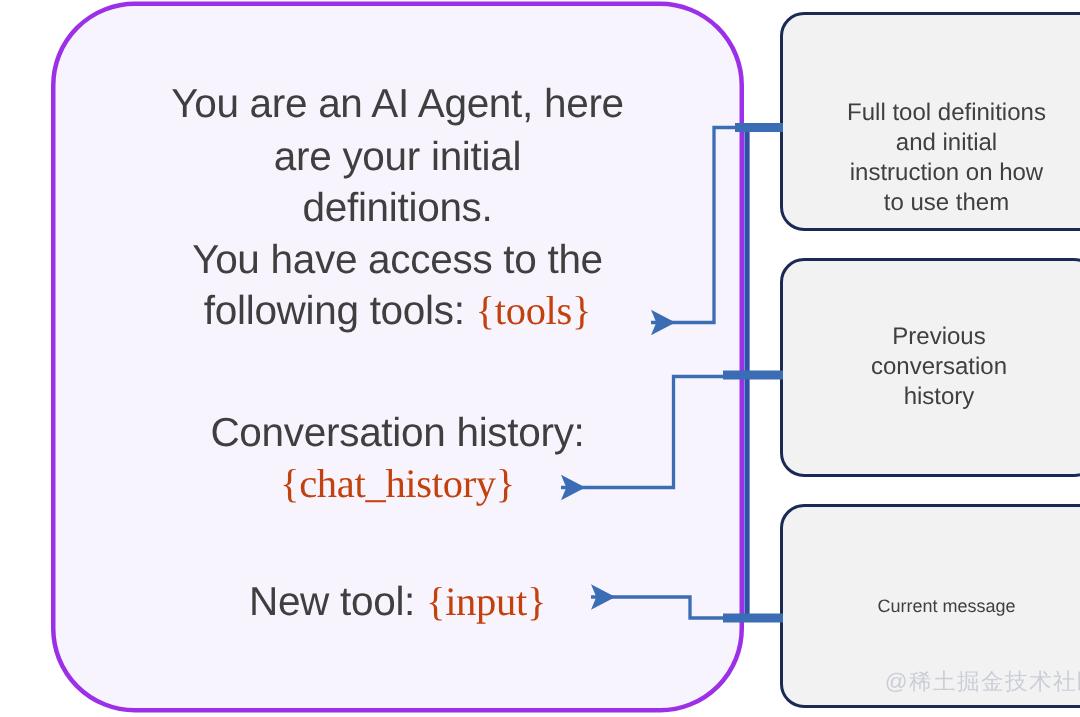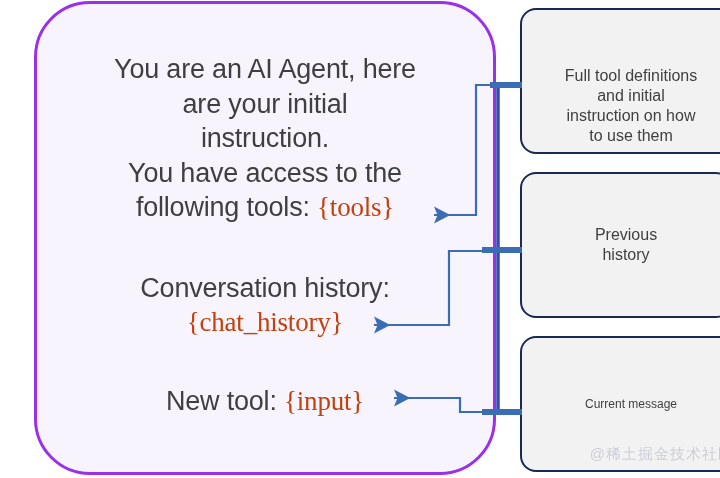--- a/index.html
+++ b/index.html
@@ -99,21 +99,21 @@
 <body>
 
 <div id="canvas">
 
   <div id="prompt-panel">
     <div id="prompt-text">
 
       <span class="para">
         <span class="blk">You are an AI Agent, here</span>
         <span class="blk">are your initial</span>
-        <span class="blk">instruction.</span>
+        <span class="blk">definitions.</span>
         <span class="blk">You have access to the</span>
         <span class="blk"><span>following tools: </span><span class="ph">{tools}</span></span>
       </span>
 
       <span class="blk gap-lg"></span>
 
       <span class="para">
         <span class="blk">Conversation history:</span>
         <span class="blk ph">{chat_history}</span>
       </span>
@@ -132,20 +132,21 @@
       <div>Full tool definitions</div>
       <div>and initial</div>
       <div>instruction on how</div>
       <div>to use them</div>
     </div>
   </div>
 
   <div class="info-box" id="info-box-history">
     <div>
       <div>Previous</div>
+      <div>conversation</div>
       <div>history</div>
     </div>
   </div>
 
   <div class="info-box" id="info-box-message">
     <div>
       <div>Current message</div>
     </div>
   </div>
 

